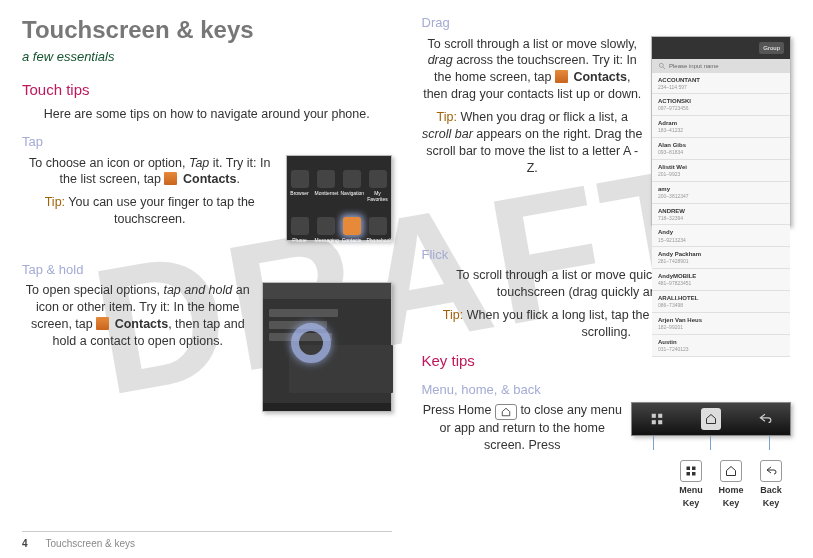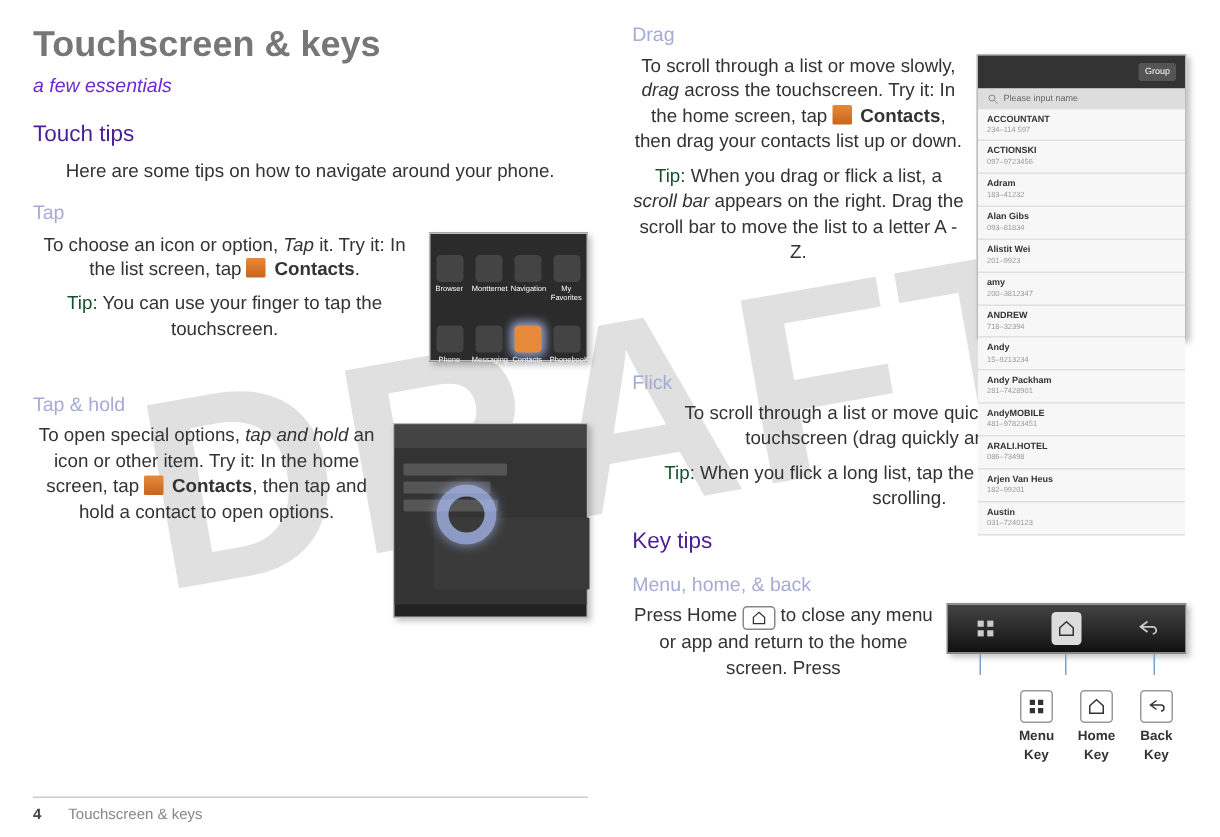--- a/index.html
+++ b/index.html
@@ -34,44 +34,44 @@
   .col { flex: 1 1 50%; }
 
   h1.title {
     font-size: 24px;
     font-weight: 800;
     color: #777;
     margin-bottom: 2px;
   }
   .subtitle {
     font-style: italic;
-    color: #6d28d9;
+    color: #14532d;
     font-size: 13px;
     margin-bottom: 14px;
   }
   h2.section {
     font-size: 15px;
     font-weight: 400;
-    color: #4c1d95;
+    color: #be185d;
     margin: 10px 0 6px 0;
   }
   h3.topic {
     font-size: 13px;
     font-weight: 400;
     color: #a4abd4;
     margin: 10px 0 4px 0;
   }
   p.body {
     color: #333;
     margin-bottom: 6px;
     max-width: 100%;
     text-align: center;
   }
   .narrow { max-width: 220px; }
-  .tip-label { color: #14532d; font-weight: 400; }
+  .tip-label { color: #a16207; font-weight: 400; }
   .italic { font-style: italic; }
   .bold { font-weight: bold; }
   .icon-contacts {
     display: inline-block;
     width: 13px; height: 13px;
     background: linear-gradient(#e68a3a, #c9641d);
     vertical-align: -2px;
     border-radius: 1px;
     margin-right: 2px;
   }

